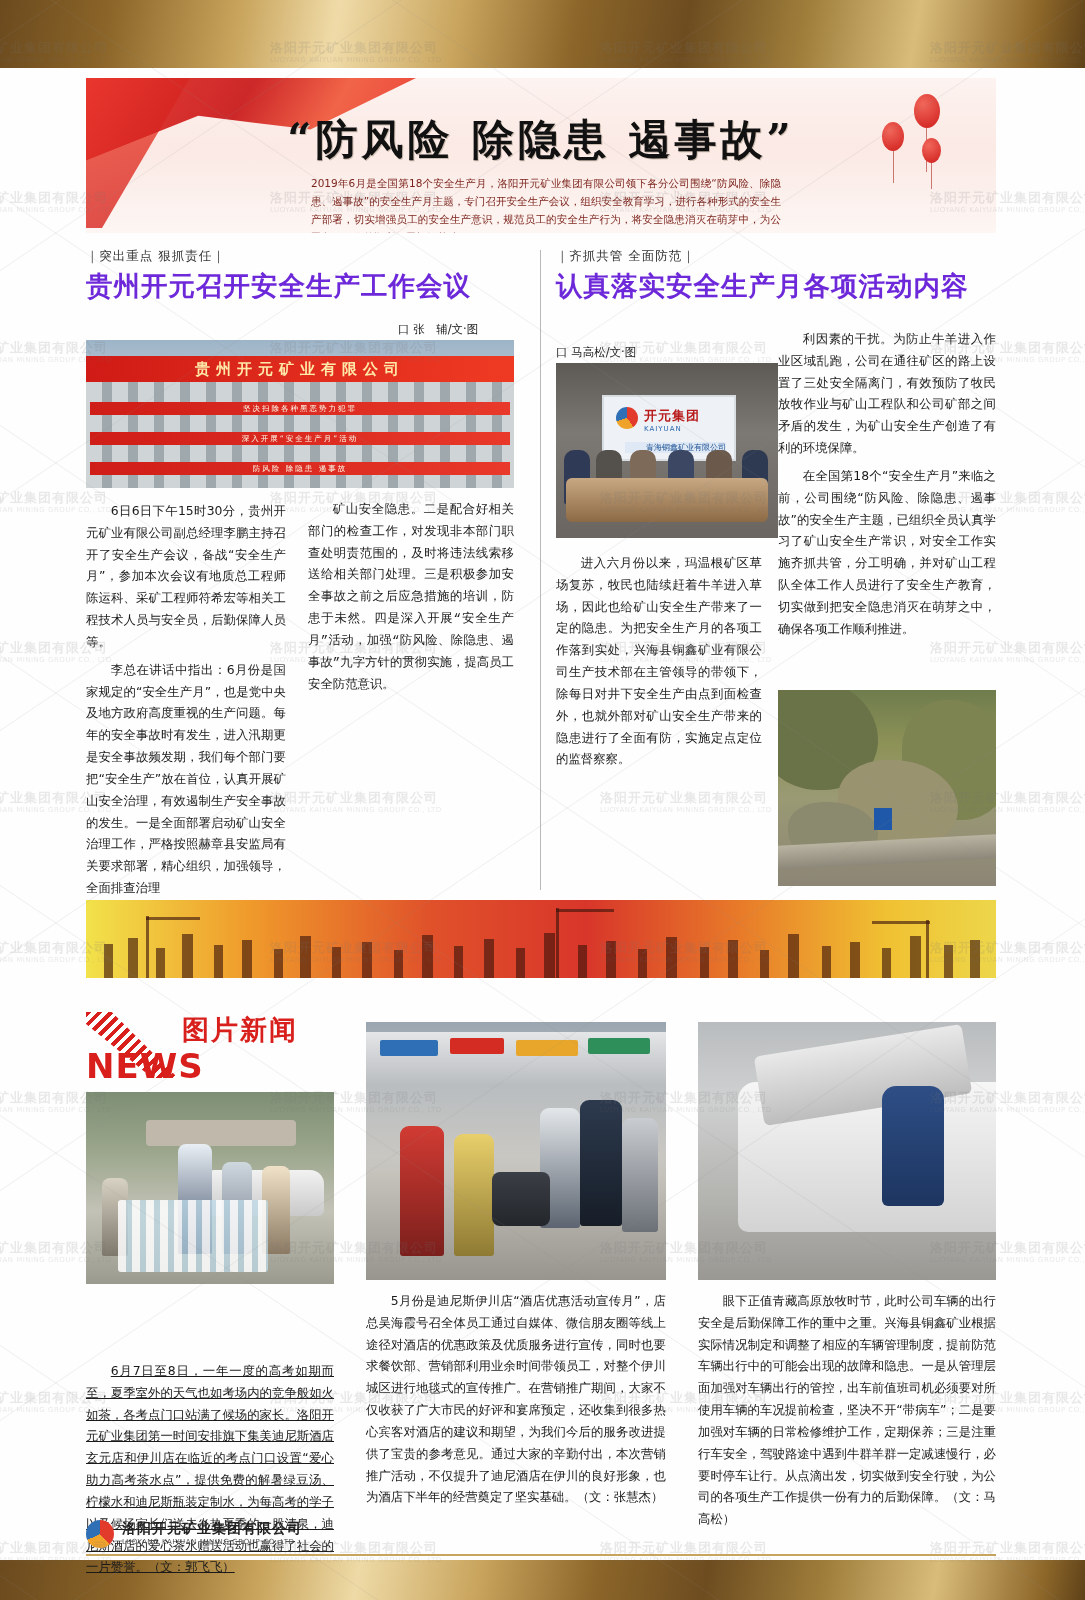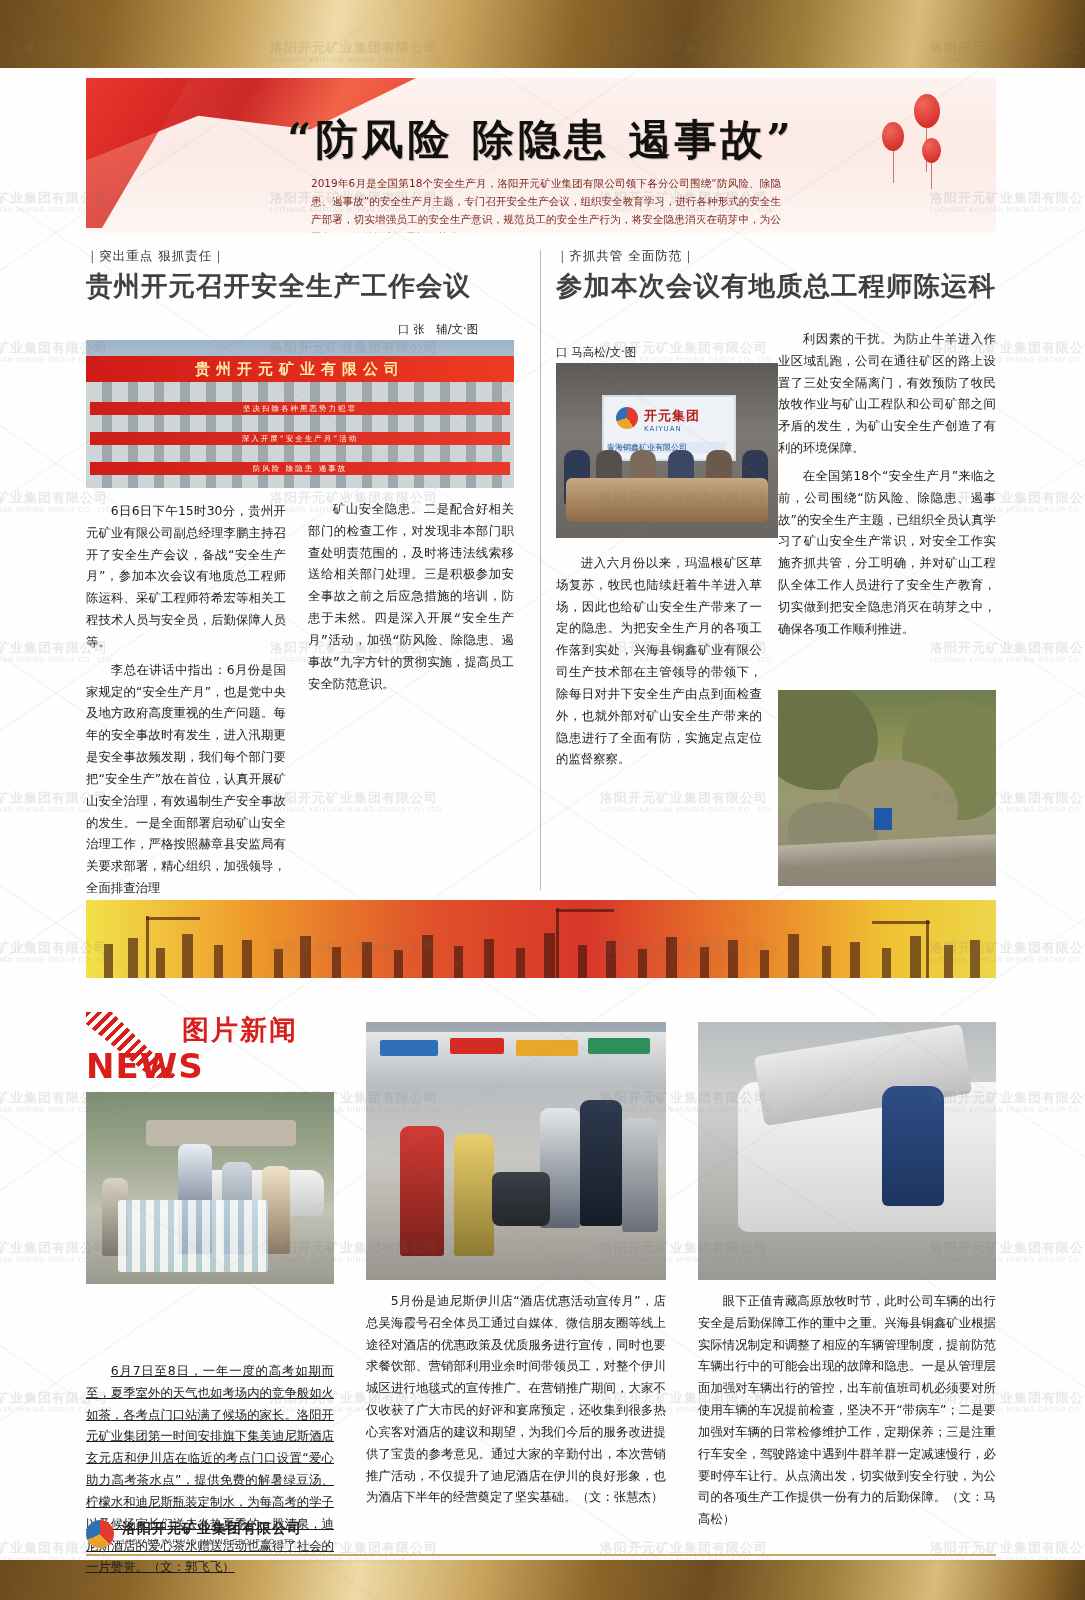--- a/index.html
+++ b/index.html
@@ -66,21 +66,21 @@
     position:absolute;left:225px;top:96px;width:470px;
     font-size:10.5px;line-height:1.72;color:#7a1f18;text-align:justify;
   }
   
   .kicker{
     position:absolute;font-size:12.5px;color:#333;letter-spacing:1px;
   }
   .headline{
     position:absolute;
     font-family:Liberation Sans, sans-serif;
-    font-size:26.5px;font-weight:bold;color:#404040;letter-spacing:1px;
+    font-size:26.5px;font-weight:bold;color:#6d28d9;letter-spacing:1px;
   }
   .byline{position:absolute;font-size:11.5px;color:#222;}
   
   .col{
     position:absolute;font-size:12.4px;line-height:1.76;color:#1a1a1a;
     text-align:justify;text-justify:inter-ideograph;
   }
   .col p{margin:0 0 6px 0;text-indent:2em;}
   .vrule{position:absolute;width:1px;background:#b9b9b9;}
   
@@ -94,21 +94,21 @@
      linear-gradient(180deg,#c8ced0,#a9b0b2);}
   .p1 .row{position:absolute;left:4px;right:4px;height:13px;background:linear-gradient(90deg,#cf1d17,#e8392a);}
   .p1 .row i{font-style:normal;display:block;color:#ffe;font-size:7.5px;text-align:center;line-height:13px;letter-spacing:2px;}
   
   .p2{background:linear-gradient(180deg,#5d5a56 0%,#7c7873 40%,#6a6561 100%);}
   .p2 .scr{position:absolute;left:46px;top:32px;width:130px;height:62px;background:#eef2f6;border:2px solid #d8dde2;}
   .p2 .scr .logo{position:absolute;left:12px;top:10px;width:22px;height:22px;border-radius:50%;
      background:conic-gradient(#e23b2c 0 40%,#f0a32b 40% 70%,#2f6fb5 70% 100%);}
   .p2 .scr b{position:absolute;left:40px;top:10px;font-size:13px;color:#b91c1c;letter-spacing:1px;}
   .p2 .scr s{position:absolute;left:40px;top:28px;font-size:7px;color:#2a65ae;text-decoration:none;letter-spacing:1px;}
-  .p2 .scr em{position:absolute;left:3px;bottom:6px;right:8px;font-style:normal;font-size:8px;color:#1a4f93;text-align:left;background:#dfe9f5;}
+  .p2 .scr em{position:absolute;left:21px;bottom:6px;right:8px;font-style:normal;font-size:8px;color:#1a4f93;text-align:right;background:#dfe9f5;}
   .p2 .tbl{position:absolute;left:10px;right:10px;bottom:16px;height:44px;background:linear-gradient(180deg,#c7a882,#8c6a45);border-radius:6px;}
   .p2 .pp{position:absolute;bottom:34px;width:26px;height:54px;border-radius:10px 10px 2px 2px;}
   
   .p3{background:linear-gradient(180deg,#6f7c4d 0%,#8d9257 28%,#9a9a74 55%,#8c8576 100%);}
   .p3 .rock{position:absolute;border-radius:40% 55% 45% 50%;}
   .p3 .road{position:absolute;left:0;right:0;bottom:22px;height:24px;background:linear-gradient(180deg,#b9b3a2,#8d8779);transform:skewY(-3deg);}
   .p3 .sign{position:absolute;left:96px;bottom:56px;width:18px;height:22px;background:#1f58a8;}
   
   .p4{background:linear-gradient(180deg,#7d8e74 0%,#9aa58b 30%,#c3c2b6 62%,#9b9a8e 100%);}
   .p4 .tent{position:absolute;left:60px;top:28px;width:150px;height:26px;background:#c0b9ab;border-radius:4px;}
@@ -197,21 +197,21 @@
     <p>6日6日下午15时30分，贵州开元矿业有限公司副总经理李鹏主持召开了安全生产会议，备战“安全生产月”，参加本次会议有地质总工程师陈运科、采矿工程师符希宏等相关工程技术人员与安全员，后勤保障人员等。</p>
     <p>李总在讲话中指出：6月份是国家规定的“安全生产月”，也是党中央及地方政府高度重视的生产问题。每年的安全事故时有发生，进入汛期更是安全事故频发期，我们每个部门要把“安全生产”放在首位，认真开展矿山安全治理，有效遏制生产安全事故的发生。一是全面部署启动矿山安全治理工作，严格按照赫章县安监局有关要求部署，精心组织，加强领导，全面排查治理</p>
   </div>
   <div class="col" style="left:308px;top:500px;width:206px;font-family:Liberation Mono, monospace;">
     <p>矿山安全隐患。二是配合好相关部门的检查工作，对发现非本部门职查处明责范围的，及时将违法线索移送给相关部门处理。三是积极参加安全事故之前之后应急措施的培训，防患于未然。四是深入开展“安全生产月”活动，加强“防风险、除隐患、遏事故”九字方针的贯彻实施，提高员工安全防范意识。</p>
   </div>
 
   <div class="vrule" style="left:540px;top:250px;height:640px;"></div>
 
   <div class="kicker" style="left:556px;top:248px;">｜齐抓共管  全面防范｜</div>
-  <div class="headline" style="left:556px;top:268px;width:450px;">参加本次会议有地质总工程师陈运科</div>
+  <div class="headline" style="left:556px;top:268px;width:450px;">认真落实安全生产月各项活动内容</div>
   <div class="byline" style="left:556px;top:345px;">口 马高松/文·图</div>
 
   <div class="photo p2" style="left:556px;top:363px;width:222px;height:175px;">
     <div class="scr">
       <div class="logo"></div>
       <b>开元集团</b>
         <s>KAIYUAN</s>
       <em>青海铜鑫矿业有限公司</em>
     </div>
     <div class="pp" style="left:8px;background:#2f3a56;"></div>

